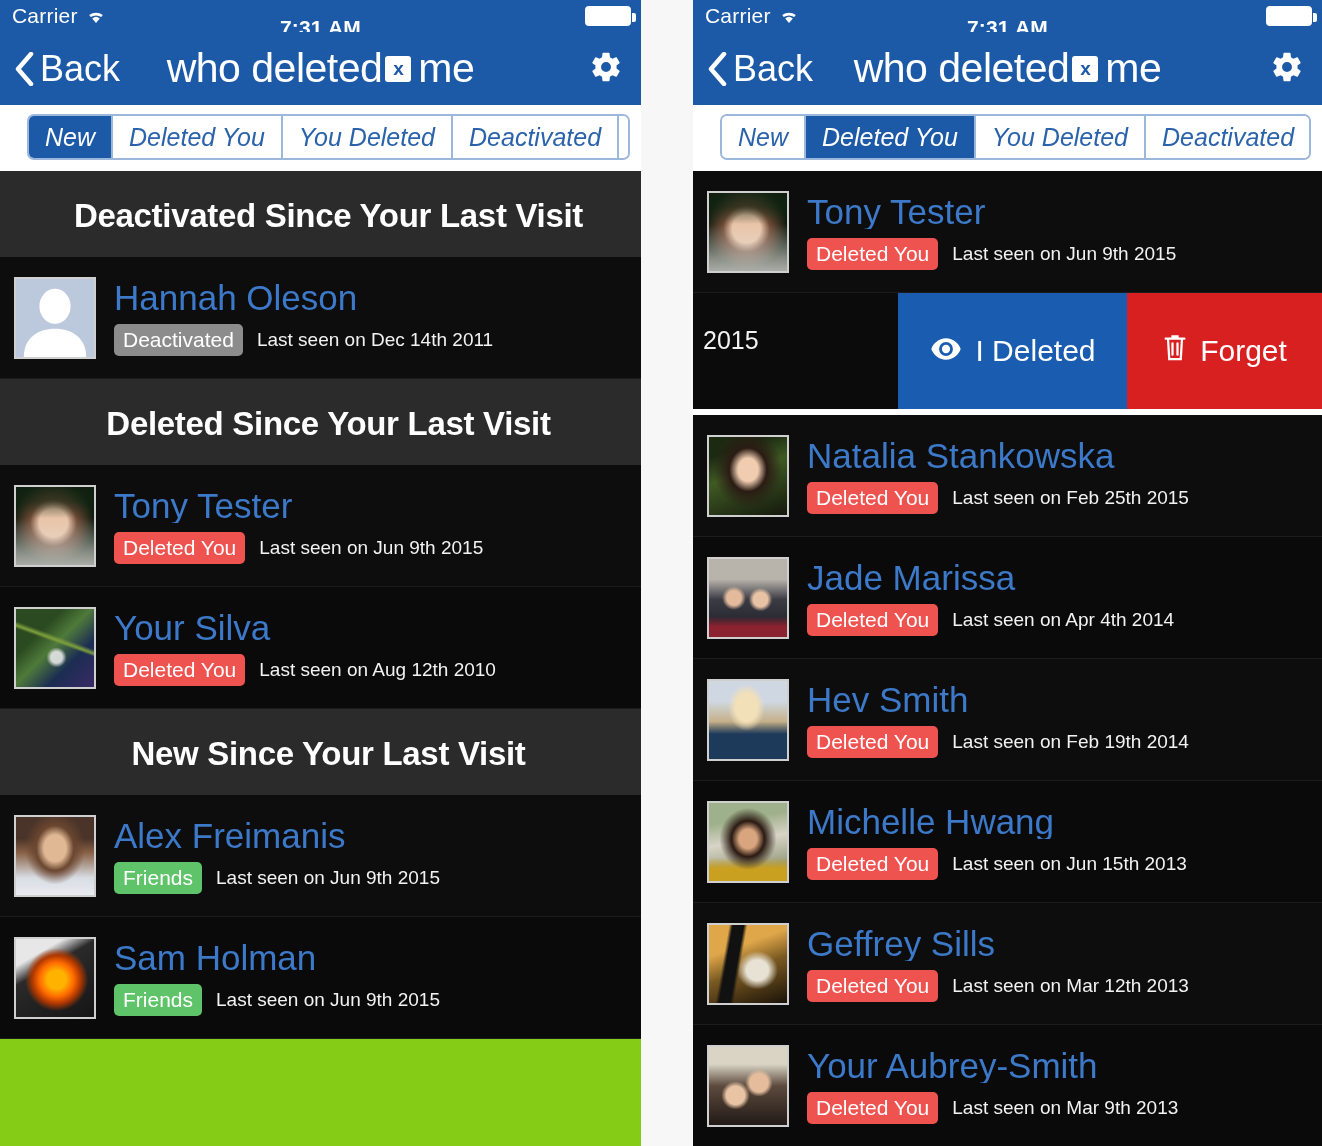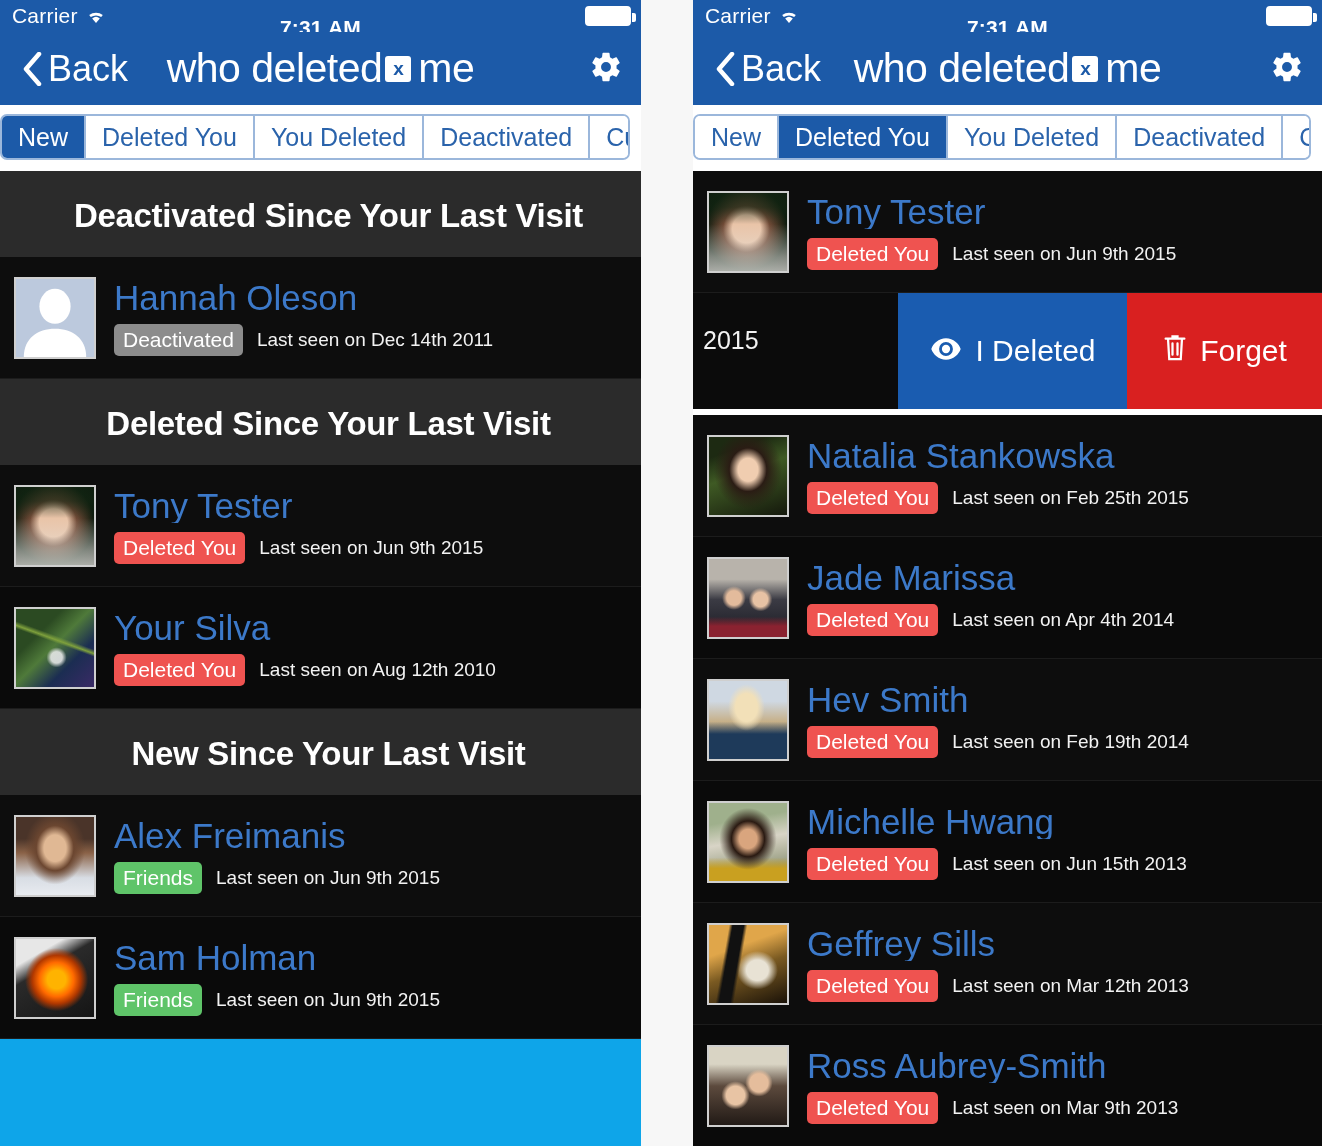--- a/index.html
+++ b/index.html
@@ -5,21 +5,21 @@
   * { box-sizing: border-box; margin: 0; padding: 0; }
   html, body {
     width: 1322px; height: 1146px;
     background: #f7f7f7;
     font-family: "Liberation Sans", sans-serif;
     overflow: hidden;
   }
   .stage { position: relative; width: 1322px; height: 1146px; display: flex; }
 
   
-  .panel { position: relative; height: 1146px; overflow: hidden; background: #0ea5e9; }
+  .panel { position: relative; height: 1146px; overflow: hidden; background: #84cc16; }
   .panel-left  { width: 641px; }
   .gutter      { width: 52px; background: #f7f7f7; height: 1146px; }
   .panel-right { width: 629px; }
 
   
   .statusbar {
     height: 32px; background: #1c5aa8; color: #fff;
     display: flex; align-items: center; position: relative;
     font-size: 22px; letter-spacing: .2px;
   }
@@ -37,21 +37,21 @@
     background: #fff; position: relative;
   }
   .battery::after {
     content: ""; position: absolute; right: -7px; top: 5px;
     width: 4px; height: 9px; background: #fff; border-radius: 0 2px 2px 0;
   }
 
   
   .navbar {
     height: 73px; background: #1c5aa8; color: #fff;
-    display: flex; align-items: center; position: relative; padding-left: 8px;
+    display: flex; align-items: center; position: relative;
   }
   .nav-back {
     display: flex; align-items: center; gap: 6px;
     padding-left: 14px; font-size: 36px; color: #fff; cursor: pointer;
   }
   .chev-left { display:block; }
   .nav-title {
     position: absolute; left: 0; right: 0; text-align: center;
     font-size: 41px; color: #fff; letter-spacing: -0.5px;
     display: flex; align-items: center; justify-content: center; gap: 2px;
@@ -60,21 +60,21 @@
   .nav-title .t-word { font-weight: 300; }
   .logo-x {
     display: inline-flex; align-items: center; justify-content: center;
     width: 26px; height: 26px; background: #fff; color: #1c5aa8;
     font-size: 19px; font-weight: bold; border-radius: 3px;
     margin: 0 5px 0 1px; line-height: 1;
   }
   .nav-gear { margin-left: auto; padding-right: 18px; cursor: pointer; display:flex; }
 
   
-  .segwrap { background: #fff; padding: 9px 11px 11px 0; }
+  .segwrap { background: #fff; padding: 9px 11px 11px 27px; font-style: italic; }
   .segmented {
     display: flex; border: 2px solid #9bb7db; border-radius: 7px;
     overflow: hidden; height: 46px; background: #fff;
   }
   .seg {
     flex: 0 0 auto; display: flex; align-items: center; justify-content: center;
     padding: 0 16px; font-size: 25px; color: #2a63ab;
     border-right: 2px solid #9bb7db; background: #fff; cursor: pointer;
     white-space: nowrap;
   }
@@ -417,21 +417,21 @@
         <span class="lastseen">Last seen on Mar 12th 2013</span>
       </div>
     </div>
   </div>
         <div class="row alt">
     <div class="avatar">
             <div class="ph" style="background:linear-gradient(180deg,#d9d4c4 0 22%,#5c4a3d 50%,#221a16 100%)"></div>
      <div class="ph" style="background:radial-gradient(circle at 34% 62%,#e8c4a4 0 13%,transparent 20%),radial-gradient(circle at 64% 46%,#e5bd9c 0 14%,transparent 21%)"></div>
           </div>
     <div class="rowbody">
-      <div class="rowname">Ross Aubrey-Smith</div>
+      <div class="rowname">Your Aubrey-Smith</div>
       <div class="rowmeta">
         <span class="badge badge-deleted">Deleted You</span>
         <span class="lastseen">Last seen on Mar 9th 2013</span>
       </div>
     </div>
   </div>
       </div>
   </div>
 </div>
 

